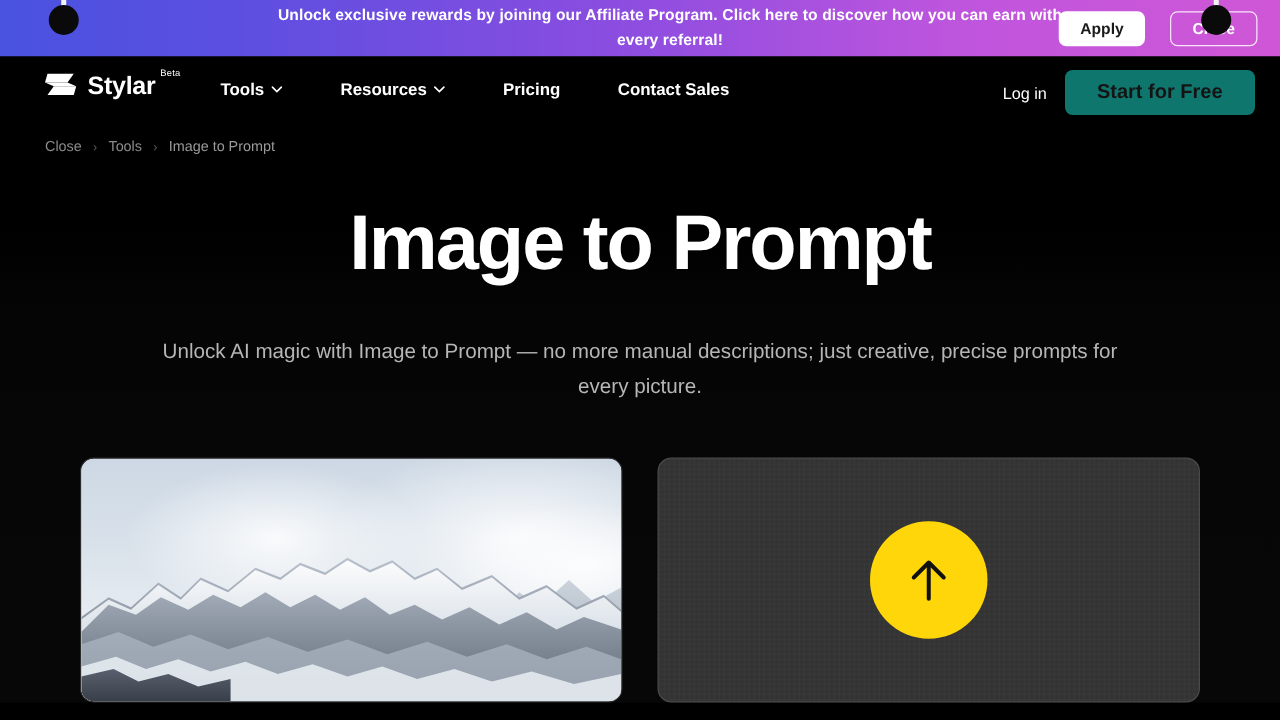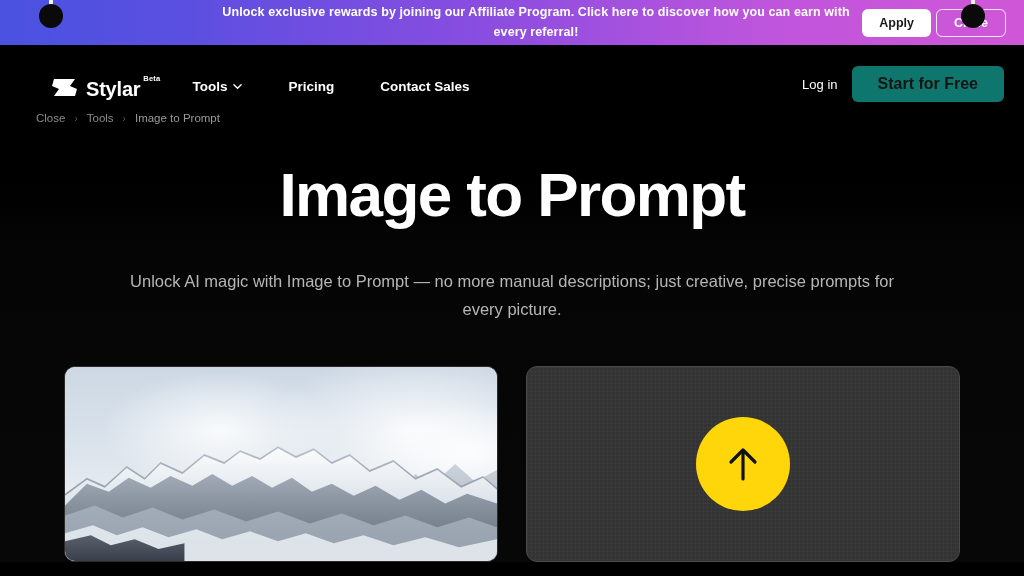--- a/index.html
+++ b/index.html
@@ -36,49 +36,49 @@
     max-width:640px;
     color:#ffffff;
     font-size:12.5px;
     font-weight:700;
     line-height:1.55;
     text-align:center;
     letter-spacing:.1px;
   }
   .promo-actions {
     position:absolute; right:18px; top:50%; transform:translateY(-50%);
-    display:flex; align-items:center; gap:5px;
+    display:flex; align-items:center; gap:20px;
   }
   .btn-apply {
     background:#fff; color:#1a1a1a;
     font-size:12.5px; font-weight:700;
     padding:7px 17px; border:none; border-radius:6px; cursor:pointer;
     font-family:inherit;
   }
   .btn-close {
     background:transparent; color:#fff;
     font-size:12.5px; font-weight:700;
     padding:6px 17px; border:1.5px solid rgba(255,255,255,.85);
     border-radius:6px; cursor:pointer; font-family:inherit;
   }
 
   
   .nav {
-    height:57px; display:flex; align-items:flex-end;
-    padding:0 20px 0 36px; background:#000;margin-left:16px;
+    height:57px; display:flex; align-items:flex-start;
+    padding:11px 20px 0 36px; background:#000;
   }
   .brand { display:flex; align-items:center; gap:9px; cursor:pointer; }
   .logo-mark { width:25px; height:26px; display:block; }
   .brand-name {
     color:#fff; font-size:20px; font-weight:700; letter-spacing:-.2px;
     position:relative;
   }
   .brand-beta {
     position:absolute; top:-4px; right:-20px;
-    font-size:7.5px; font-weight:700; color:#fff; letter-spacing:.2px;
+    font-size:7.5px; font-weight:400; color:#fff; letter-spacing:.2px;
   }
   .nav-links { display:flex; align-items:center; margin-left:52px; gap:0; }
   .nav-link {
     color:#fff; font-size:13.5px; font-weight:600;
     padding:8px 0; margin-right:46px;
     display:flex; align-items:center; gap:6px; cursor:pointer;
     white-space:nowrap;
   }
   .nav-link:last-child { margin-right:0; }
   .chev { width:9px; height:9px; display:block; }
@@ -183,20 +183,26 @@
       <polygon points="18,10 25,13 7,13 0,10" fill="#ffffff"></polygon>
     </svg>
     <span class="brand-name">
       Stylar<span class="brand-beta">Beta</span>
     </span>
   </div>
 
   <div class="nav-links">
     <div class="nav-link">
       <span>Tools</span>
+      <svg class="chev" viewBox="0 0 10 10">
+        <path d="M1 3 L5 7 L9 3" stroke="#ffffff" stroke-width="1.5" fill="none" stroke-linecap="round"></path>
+      </svg>
+    </div>
+    <div class="nav-link">
+      <span>Resources</span>
       <svg class="chev" viewBox="0 0 10 10">
         <path d="M1 3 L5 7 L9 3" stroke="#ffffff" stroke-width="1.5" fill="none" stroke-linecap="round"></path>
       </svg>
     </div>
     <div class="nav-link">
       <span>Pricing</span>
     </div>
     <div class="nav-link">
       <span>Contact Sales</span>
     </div>

